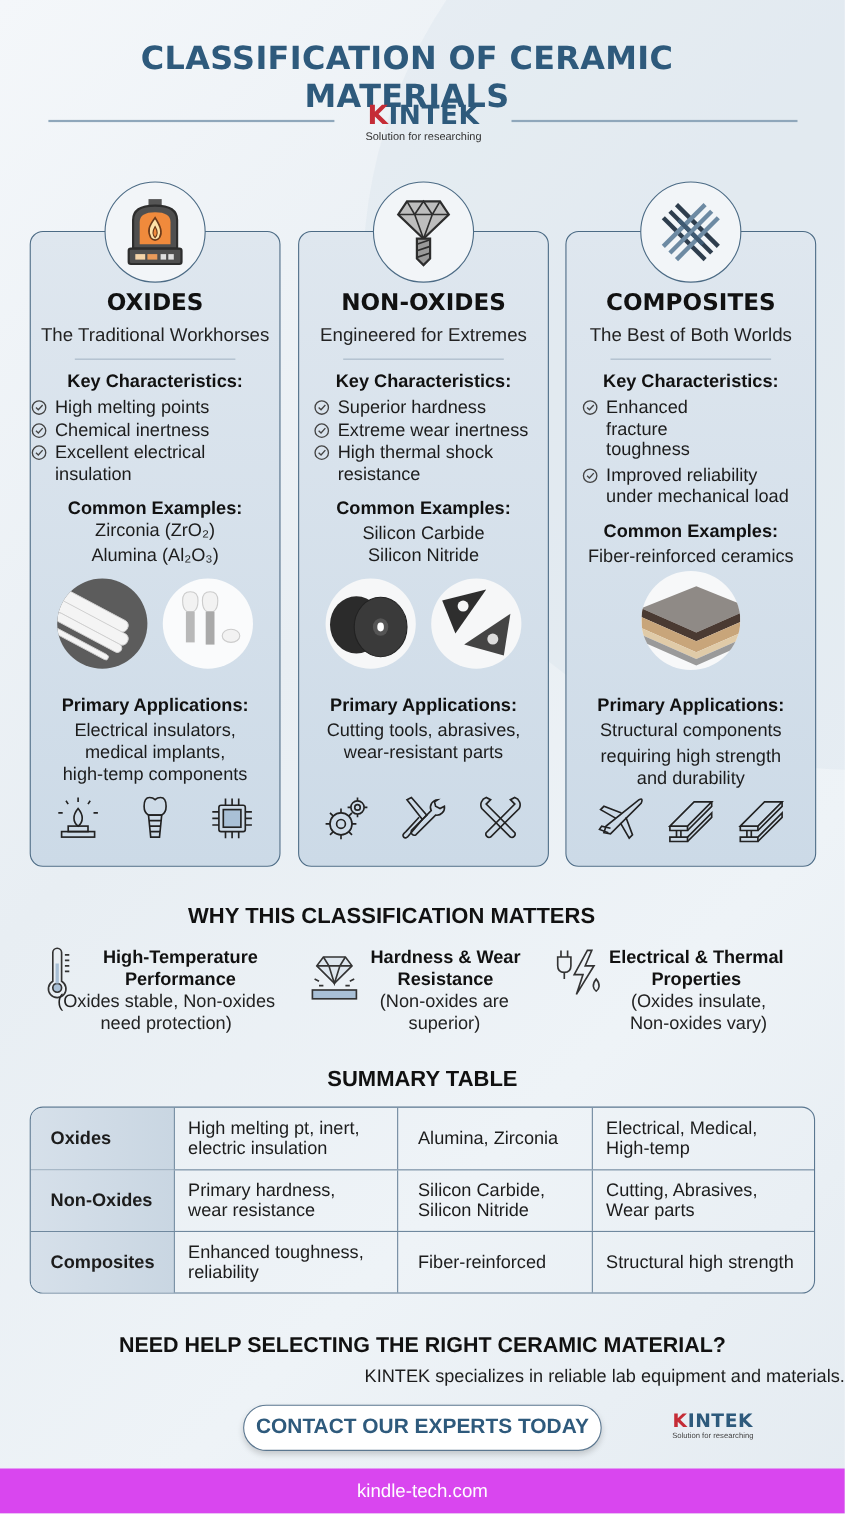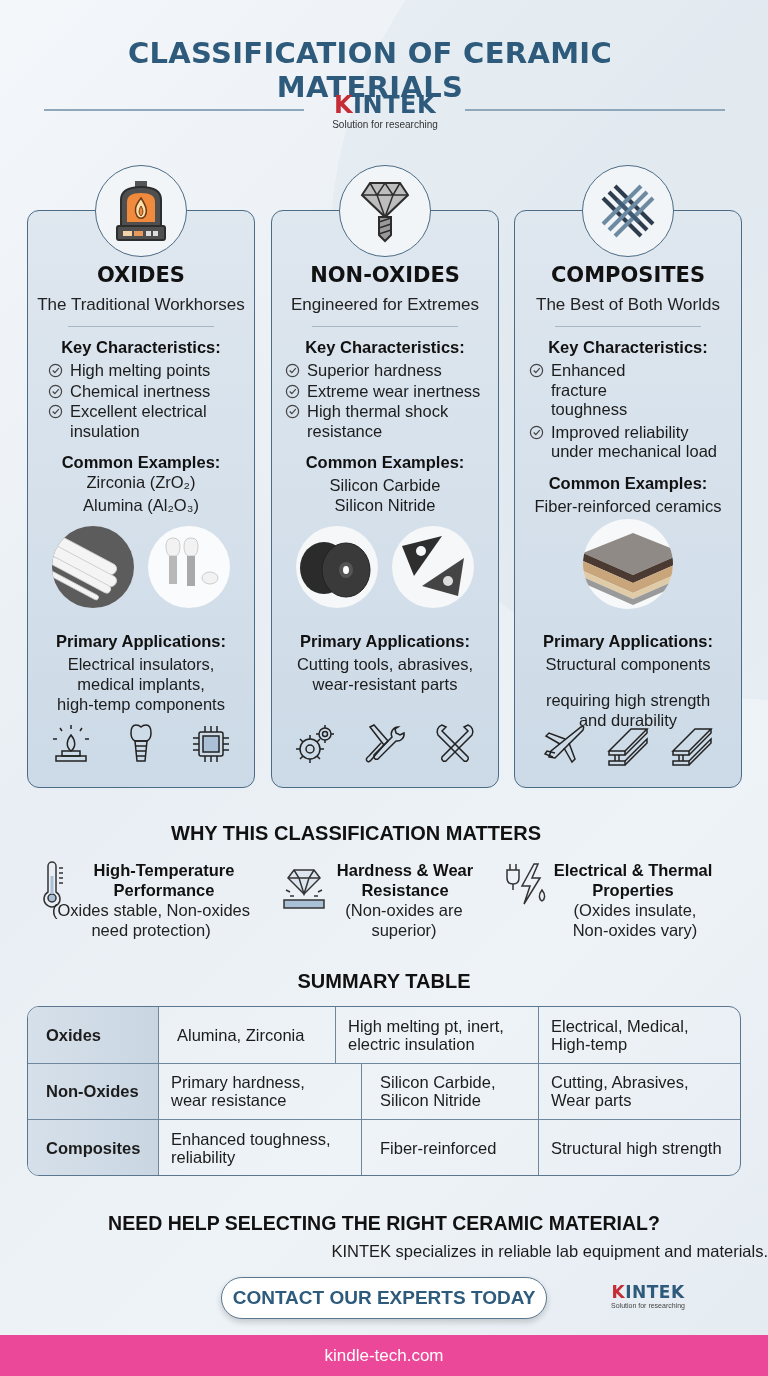--- a/index.html
+++ b/index.html
@@ -40,21 +40,21 @@
       display: flex; align-items: center; justify-content: center;
     }
     .card-title {
       position: absolute; top: 52px; left: 0; width: 100%; text-align: center;
       font-family: "DejaVu Sans", sans-serif; font-weight: bold; font-size: 21px; color: #111;
     }
     .card-sub { position: absolute; top: 84px; left: 0; width: 100%; text-align: center; font-size: 17px; color: #222; }
     .card-div { position: absolute; top: 115px; left: 40px; width: 146px; height: 1px; background: #a5b6c5; }
     .sec-h { text-align: center; font-weight: bold; font-size: 16.5px; color: #111; }
     .card-body { position: absolute; top: 127px; left: 0; width: 100%; }
-    .char-list { list-style: none; margin-top: 4px; padding-left: 20px; }
+    .char-list { list-style: none; margin-top: 4px; }
     .char-list li { position: relative; padding-left: 22px; font-size: 16.5px; line-height: 19.5px; color: #1c1c1c; margin-bottom: 1px; }
     .check { position: absolute; left: 0; top: 2px; width: 15px; height: 15px; }
     .examples { margin-top: 12px; }
     .ex-text { text-align: center; font-size: 16.5px; line-height: 20px; color: #1c1c1c; margin-top: 3px; }
     .photos { position: absolute; top: 315px; left: 0; width: 100%; height: 82px; display: flex; justify-content: center; gap: 14px; }
     .photo { width: 82px; height: 82px; border-radius: 50%; overflow: hidden; position: relative; }
     .apps { position: absolute; top: 421px; left: 0; width: 100%; }
     .app-text { text-align: center; font-size: 16.5px; line-height: 20px; color: #1c1c1c; margin-top: 3px; }
     .app-icons { position: absolute; top: 510px; left: 0; width: 100%; display: flex; justify-content: center; gap: 24px; }
     .app-icon { width: 46px; height: 46px; }
@@ -83,21 +83,21 @@
       position: absolute; top: 1277px; left: 221px; width: 326px; height: 42px;
       background: #ffffff; border: 1.5px solid #5b7790; border-radius: 22px;
       box-shadow: 0 3px 6px rgba(0,0,0,0.18);
       display: flex; align-items: center; justify-content: center;
       font-weight: bold; font-size: 19px; color: #2e5a7c; cursor: pointer;
     }
     .logo-small { position: absolute; top: 1283px; left: 603px; width: 90px; text-align: center; }
     .logo-small .logo-word { font-size: 17px; line-height: 18px; }
     .logo-small .logo-tag { font-size: 7px; color: #444; }
 
-    .footer { position: absolute; top: 1335px; left: 0; width: 768px; height: 41px; background: #ec4899; display: flex; align-items: center; justify-content: center; }
+    .footer { position: absolute; top: 1335px; left: 0; width: 768px; height: 41px; background: #d946ef; display: flex; align-items: center; justify-content: center; }
     .footer-link { color: #ffffff; font-size: 17px; }
   </style>
 </head>
 <body>
 
 <div class="bg-swoosh"></div>
 
 <h1 class="main-title">CLASSIFICATION OF CERAMIC MATERIALS</h1>
 <div class="logo-row">
   <div class="logo-line l"></div>
@@ -321,21 +321,21 @@
         <path d="M0 34 L50 56 L100 34 L100 42 L50 64 L0 42 Z" fill="#4a3a32"></path>
         <path d="M0 42 L50 64 L100 42 L100 52 L50 74 L0 52 Z" fill="#c8a57a"></path>
         <path d="M0 52 L50 74 L100 52 L100 58 L50 80 L0 58 Z" fill="#e0cba8"></path>
         <path d="M0 58 L50 80 L100 58 L100 64 L50 86 L0 64 Z" fill="#9a9a9a"></path>
       </svg>
     </div>
   </div>
   <div class="apps">
     <div class="sec-h">Primary Applications:</div>
     <div class="app-text">Structural components</div>
-    <div class="app-text" style="margin-top:16px">requiring high strength</div>
+    <div class="app-text" style="margin-top:4px">requiring high strength</div>
     <div class="app-text" style="margin-top:0">and durability</div>
   </div>
   <div class="app-icons" style="gap:18px">
     <svg class="app-icon" viewBox="0 0 46 46" fill="none" stroke="#222" stroke-width="1.5">
       <path d="M40 6 Q44 4 42 9 L14 37 L8 36 L10 30 Z"></path>
         <path d="M24 18 L8 12 L5 15 L19 23"></path>
         <path d="M28 22 L34 38 L31 41 L23 27"></path>
         <path d="M14 32 L6 30 L4 33 L12 36"></path>
     </svg>
     <svg class="app-icon" viewBox="0 0 46 46" fill="none" stroke="#222" stroke-width="1.5">
@@ -387,22 +387,22 @@
     <path d="M38 30 C34 35 35 39 38 41 C41 39 42 35 38 30Z"></path>
   </svg>
   <div class="why-h" style="left:48px;width:170px">Electrical &amp; Thermal Properties</div>
   <div class="why-p" style="left:60px;width:150px">(Oxides insulate, Non-oxides vary)</div>
 </div>
 
 <div class="sum-title">SUMMARY TABLE</div>
 <div class="sum-table">
   <div class="sum-row">
     <div class="sum-cell h">Oxides</div>
+    <div class="sum-cell c2">High melting pt, inert, electric insulation</div>
     <div class="sum-cell c3" style="padding-left:18px">Alumina, Zirconia</div>
-    <div class="sum-cell c2">High melting pt, inert, electric insulation</div>
     <div class="sum-cell c4" style="padding-right:40px">Electrical, Medical, High-temp</div>
   </div>
   <div class="sum-row">
     <div class="sum-cell h">Non-Oxides</div>
     <div class="sum-cell c2" style="padding-right:30px">Primary hardness, wear resistance</div>
     <div class="sum-cell c3" style="padding-left:18px;padding-right:30px">Silicon Carbide, Silicon Nitride</div>
     <div class="sum-cell c4" style="padding-right:40px">Cutting, Abrasives, Wear parts</div>
   </div>
   <div class="sum-row">
     <div class="sum-cell h">Composites</div>

